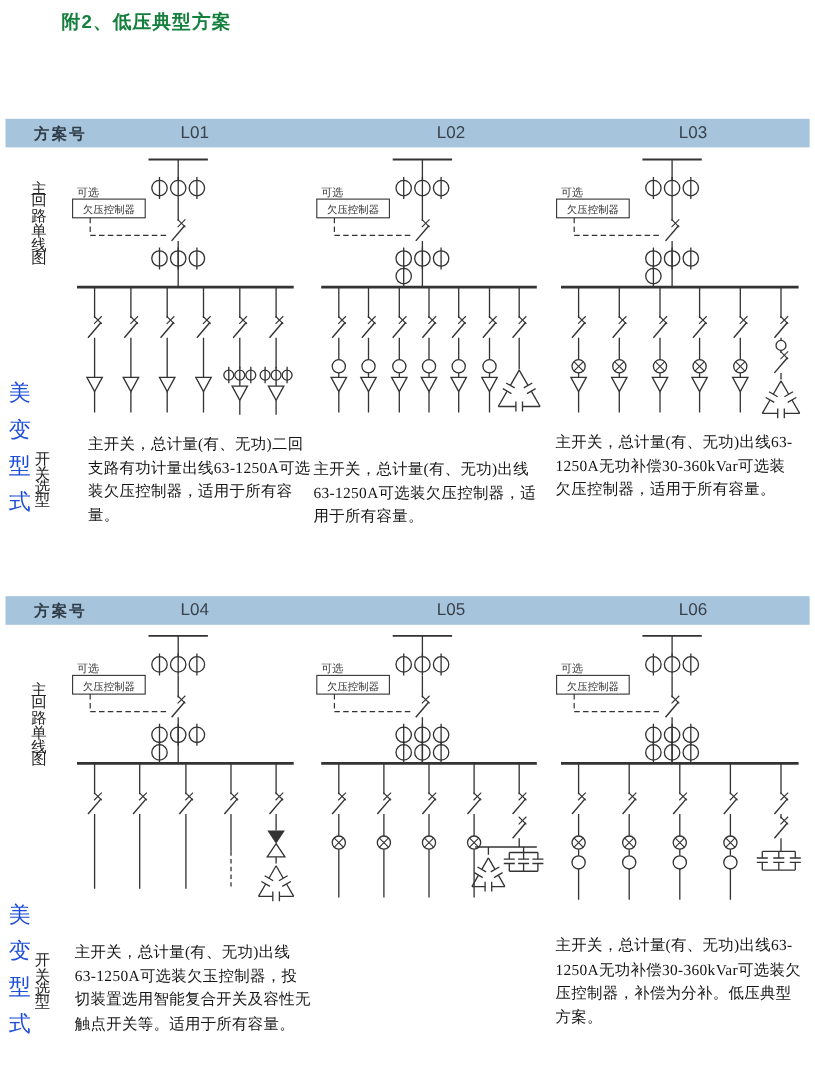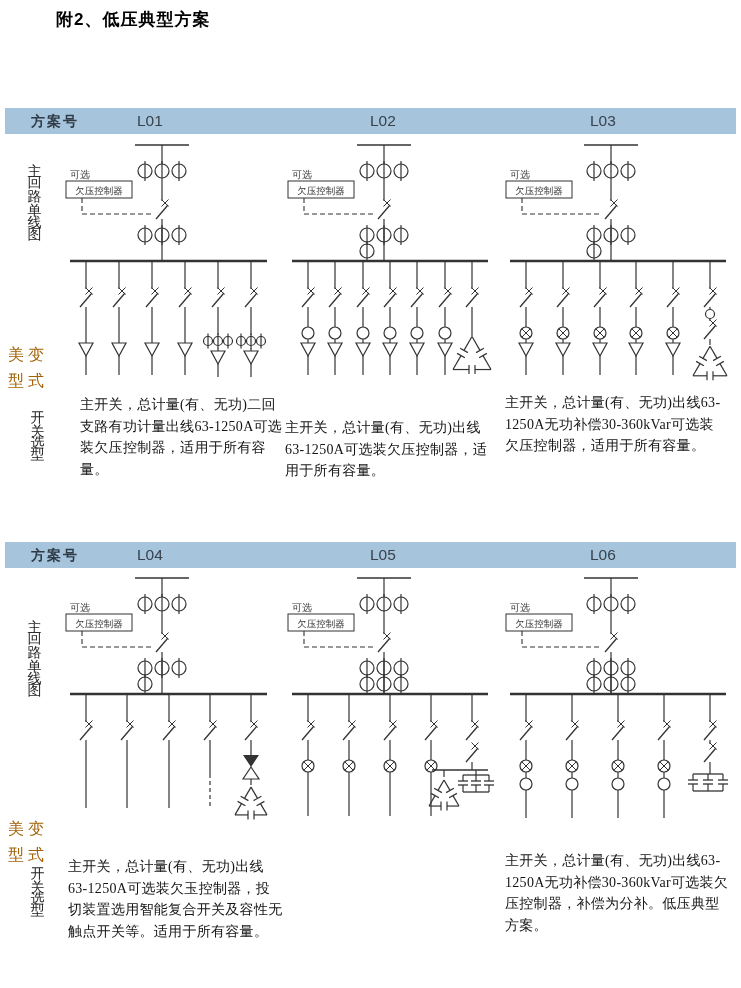--- a/index.html
+++ b/index.html
@@ -1,29 +1,29 @@
 <!DOCTYPE html>
 <html><head>
 <meta charset="utf-8">
 <style>
   html,body{margin:0;padding:0;background:#fff;}
   .page{position:relative;width:741px;height:988px;background:#fff;overflow:hidden;
         font-family:"Liberation Serif",serif;}
   .page-title{position:absolute;left:8px;top:8px;margin:0;font-size:17px;font-weight:700;
-        color:#000000;letter-spacing:1px;font-family:"Liberation Sans",sans-serif;padding-left:48px;}
+        color:#15803d;letter-spacing:1px;font-family:"Liberation Sans",sans-serif;padding-left:48px;}
   .bar{position:absolute;left:5px;width:731px;height:26px;background:#a6c4dc;}
   .bar-label{position:absolute;left:26px;top:5px;font-size:14px;font-weight:700;color:#2f3b46;
         letter-spacing:2px;font-family:"Liberation Sans",sans-serif;}
-  .bar-scheme{position:absolute;top:4px;width:80px;font-size:15.5px;
+  .bar-scheme{position:absolute;top:4px;width:80px;text-align:center;font-size:15.5px;
         color:#39424c;font-family:"Liberation Sans",sans-serif;}
   .vlabel{position:absolute;writing-mode:vertical-rl;text-orientation:upright;
         font-size:14px;color:#1d1d1d;letter-spacing:13px;line-height:1;}
   .vlabel.sw{letter-spacing:12px;}
-  .block-label{position:absolute;left:8px;width:42px;font-size:16px;line-height:1.65;
-        letter-spacing:4px;color:#a16207;margin:0;}
+  .block-label{position:absolute;left:8px;width:42px;font-size:20px;line-height:1.65;
+        letter-spacing:4px;color:#1d4ed8;margin:0;}
   .diag{position:absolute;}
   .desc{position:absolute;margin:0;font-size:14px;line-height:1.55;color:#141414;
         letter-spacing:0.3px;}
 </style>
 </head>
 <body>
 
 <div class="page">
 
   <h1 class="page-title">附2、低压典型方案</h1>

